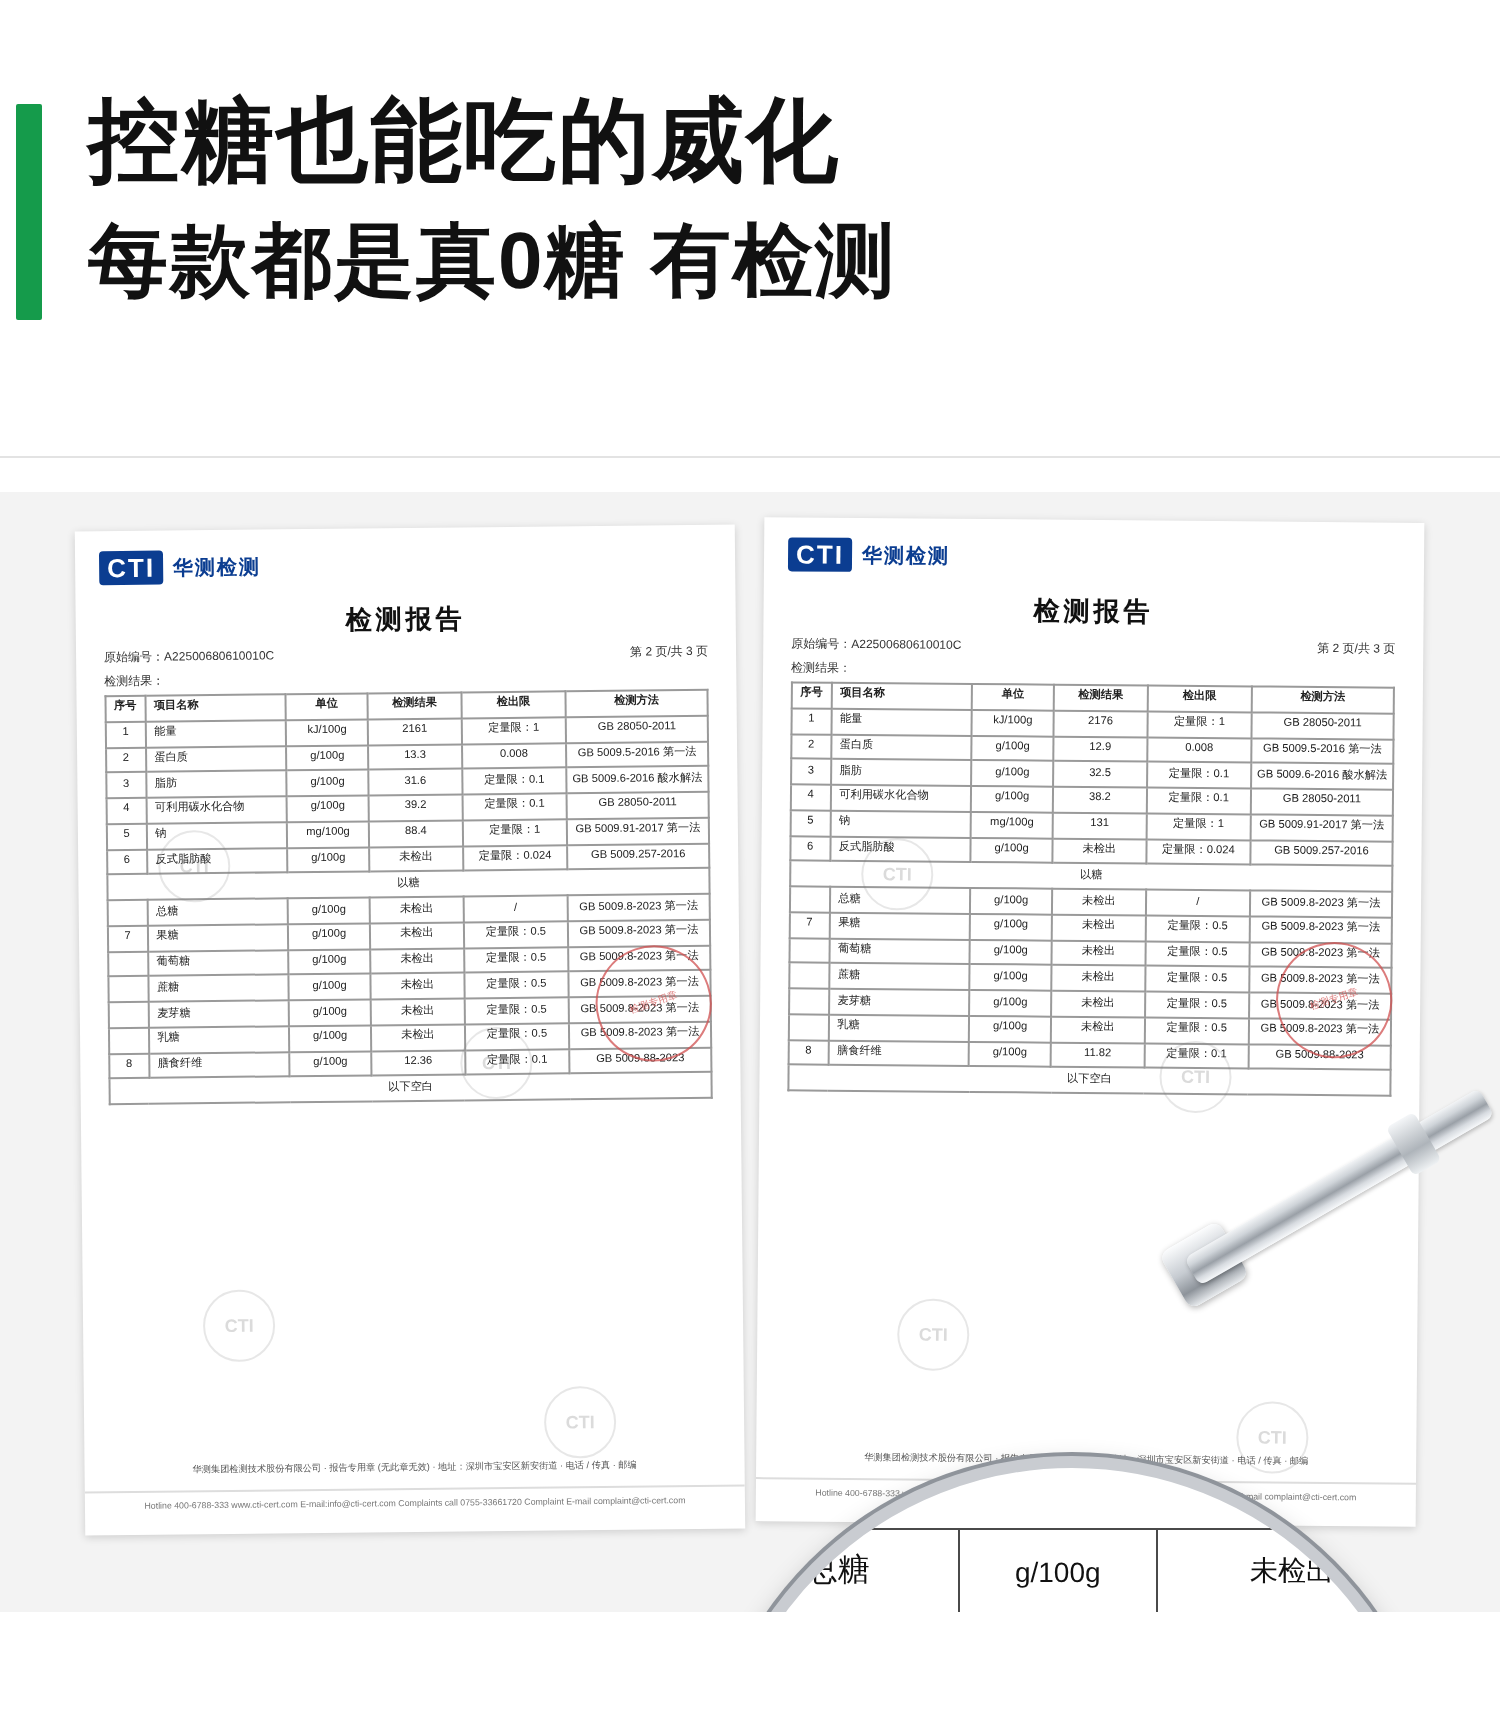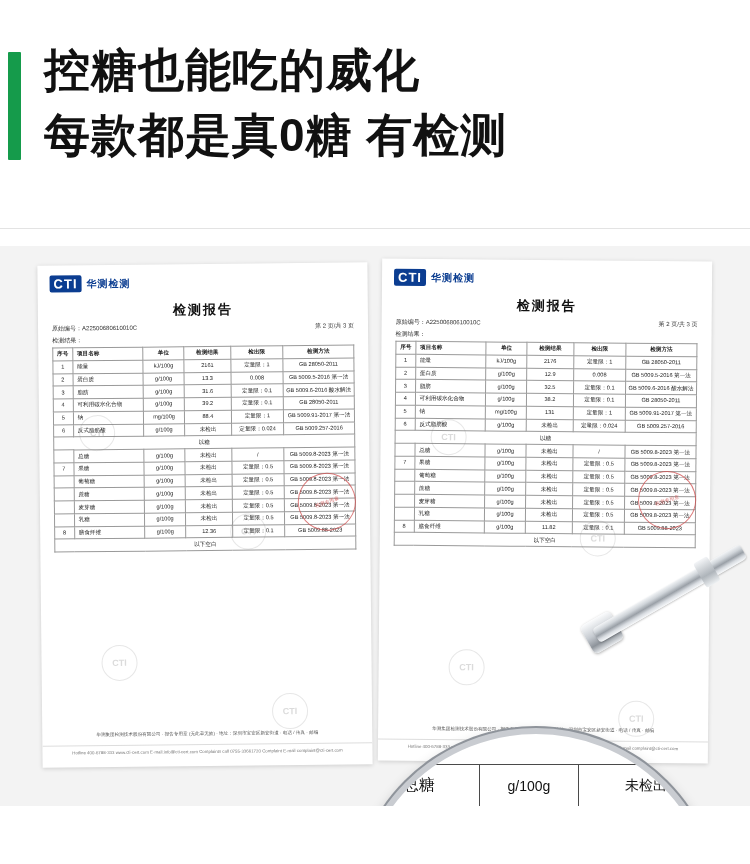--- a/index.html
+++ b/index.html
@@ -19,21 +19,21 @@
     width:13px;height:108px;background:#159b4b;margin-left:8px;margin-top:10px;border-radius:1px;
   }
   .headline-text{
     margin-left:23px;
     color:#111111;
     font-weight:bold;
     line-height:1.24;
     letter-spacing:1px;
   }
   .headline-text .l1{font-size:46px;display:block;}
-  .headline-text .l2{font-size:46px;display:block;margin-top:8px;}
+  .headline-text .l2{font-size:40px;display:block;margin-top:8px;}
   .divider{
     position:absolute;left:0;top:228px;width:750px;height:1px;background:#e3e3e3;
   }
   
   .reports{
     position:absolute;left:0;top:246px;width:750px;height:560px;
     background:#f3f3f3;
     padding-left:24px;
   }
   .report{

